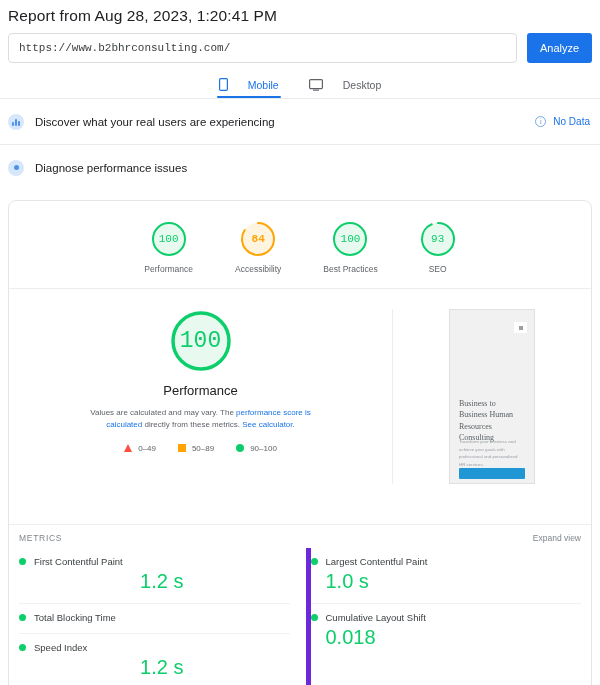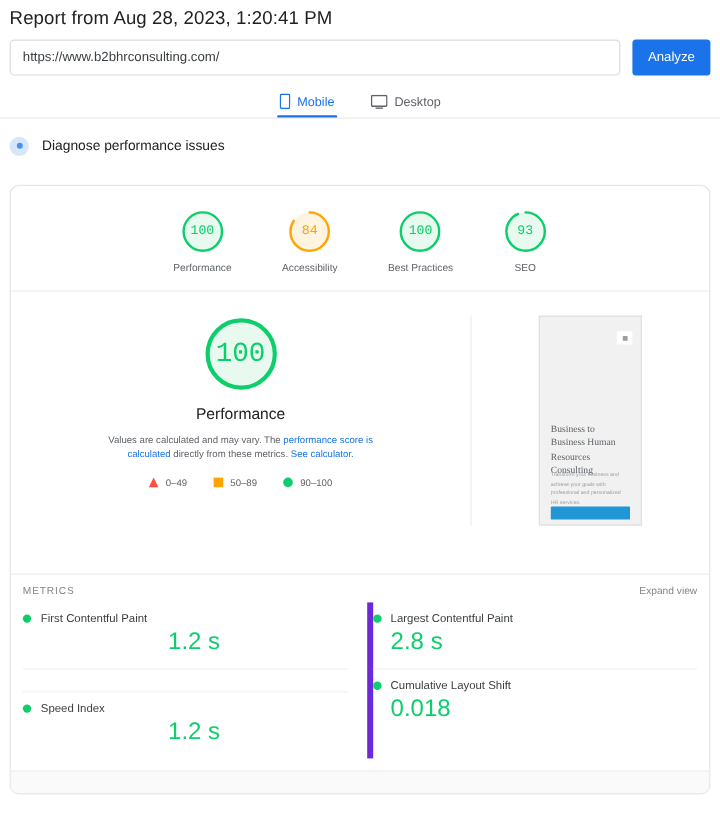--- a/index.html
+++ b/index.html
@@ -18,35 +18,35 @@
     padding: 7px 0 0 8px; letter-spacing: .1px;
   }
   .url-row {
     display: flex; align-items: center; gap: 10px;
     padding: 8px 8px 0 8px;
   }
   .url-input {
     flex: 1; height: 30px;
     border: 1px solid #dadce0; border-radius: 4px;
     background: #fff; color: #3c4043;
-    font-family: Liberation Sans, sans-serif; font-size: 11px;
+    font-family: Liberation Mono, monospace; font-size: 11px;
     padding: 0 10px; outline: none;
   }
   .analyze-btn {
     width: 65px; height: 30px;
     background: #1a73e8; color: #fff;
     border: none; border-radius: 3px;
     font-family: "Liberation Sans", sans-serif;
     font-size: 11px; cursor: pointer;
   }
 
   
   .tabs { display: flex; justify-content: center; gap: 26px; margin-top: 12px; }
   .tab {
-    display: flex; align-items: center; gap: 6px;
+    display: flex; align-items: center; gap: 20px;
     padding: 3px 2px 7px 2px; cursor: pointer;
     font-size: 10.5px; color: #5f6368; position: relative;
   }
   .tab.active { color: #1a73e8; }
   .tab.active::after {
     content: ""; position: absolute; left: 0; right: 0; bottom: 0;
     height: 2.5px; background: #1a73e8; border-radius: 2px;
   }
   .tab svg { display: block; }
 
@@ -92,21 +92,21 @@
   .gauge { display: flex; flex-direction: column; align-items: center; }
   .gauge .ring { position: relative; width: 36px; height: 36px; }
   .gauge .ring svg { transform: rotate(-90deg); display: block; }
   .gauge .val {
     position: absolute; inset: 0;
     display: flex; align-items: center; justify-content: center;
     font-family: "Liberation Mono", monospace; font-size: 11px;
   }
   .gauge .lbl { margin-top: 7px; font-size: 8.5px; color: #5f6368; }
   .green { color: #0cce6b; }
-  .orange { color: #ffa400; }
+  .orange { color: #ffa400; font-weight: bold; }
 
   
   .perf-block { display: flex; position: relative; padding: 20px 0 8px 0; }
   .perf-left {
     flex: 1; display: flex; flex-direction: column; align-items: center;
     border-right: 1px solid #ededed;
     padding: 0 14px 6px 14px;
   }
   .big-ring { position: relative; width: 64px; height: 64px; }
   .big-ring svg { transform: rotate(-90deg); display: block; }
@@ -206,20 +206,34 @@
       <span>
         <svg width="14" height="12" viewBox="0 0 14 12">
           <rect x="0.6" y="0.6" width="12.8" height="9" rx="1" fill="none" stroke="#5f6368" stroke-width="1.2"></rect>
           <rect x="4" y="10.6" width="6" height="1.1" fill="#5f6368"></rect>
         </svg>
       </span>
       <span>Desktop</span>
     </div>
   </div>
 
+  <div class="section-row first">
+    <span class="sec-icon">
+      <span class="bars">
+        <i style="height:4px"></i>
+          <i style="height:7px"></i>
+          <i style="height:5px"></i>
+      </span>
+    </span>
+    <span class="sec-title">Discover what your real users are experiencing</span>
+    <span class="sec-right">
+      <span class="info-circle">i</span>
+      <span class="nodata">No Data</span>
+    </span>
+  </div>
 
   <div class="section-row">
     <span class="sec-icon">
       <span class="dot"></span>
     </span>
     <span class="sec-title">Diagnose performance issues</span>
   </div>
 
   <div class="card">
 
@@ -323,37 +337,41 @@
 
       <div class="mcol">
         <div class="metric">
           <div class="hdr">
             <span class="bullet"></span>
             <span class="name">First Contentful Paint</span>
           </div>
           <div class="value">1.2 s</div>
         </div>
         <div class="metric">
+          <div class="hdr">
+            <span class="bullet"></span>
+            <span class="name">Total Blocking Time</span>
+          </div>
         </div>
         <div class="metric last">
           <div class="hdr">
             <span class="bullet"></span>
             <span class="name">Speed Index</span>
           </div>
           <div class="value">1.2 s</div>
         </div>
       </div>
 
       <div class="mcol">
         <div class="metric">
           <div class="hdr">
             <span class="bullet"></span>
             <span class="name">Largest Contentful Paint</span>
           </div>
-          <div class="value">2.8 s</div>
+          <div class="value">1.0 s</div>
         </div>
         <div class="metric last">
           <div class="hdr">
             <span class="bullet"></span>
             <span class="name">Cumulative Layout Shift</span>
           </div>
           <div class="value">0.018</div>
         </div>
       </div>
 

